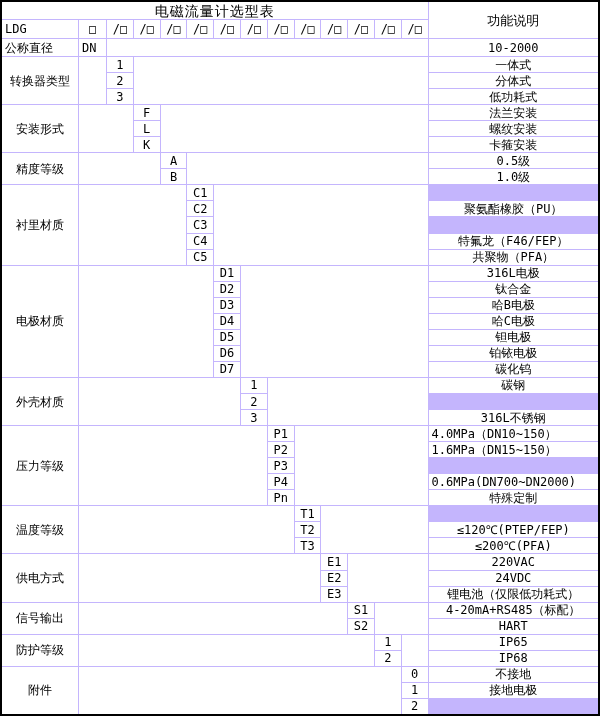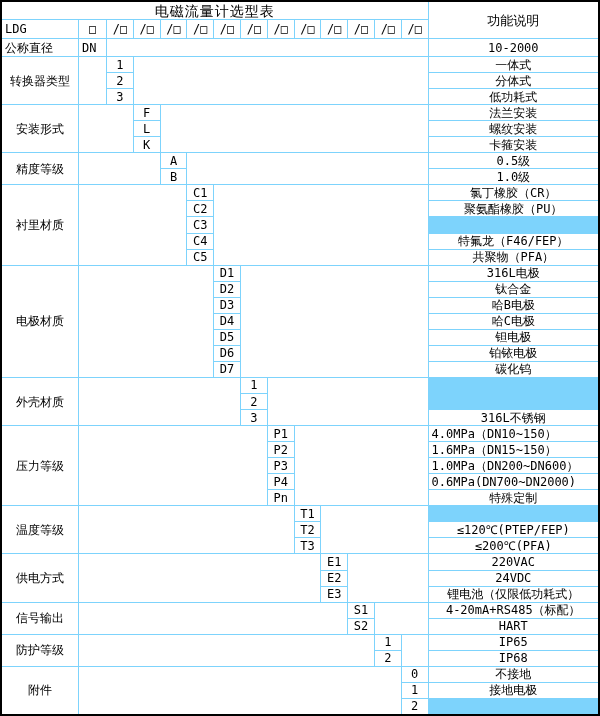--- a/index.html
+++ b/index.html
@@ -4,21 +4,21 @@
 <style>
   html,body { margin:0; padding:0; background:#fff; }
   .tbl {
     position: relative;
     box-sizing: border-box;
     width: 600px; height: 716px;
     display: grid;
     grid-template-columns: 76px 27px repeat(12, 25.8px) 1fr;
     grid-template-rows: 17px 18px 17px repeat(41, 15.05px);
     gap: 1px;
-    background: #7dd3fc;           
+    background: #c4b5fd;           
     border: 2px solid #000;
     font-family: "DejaVu Sans Mono", "Liberation Sans", sans-serif;
     color: #000;
   }
   .c {
     background: #fff;
     display: flex;
     align-items: center;
     justify-content: center;
     font-size: 12px;
@@ -88,21 +88,20 @@
   <div class="c" style="grid-area:11/15/12/16">1.0级</div>
 
   <div class="c" style="grid-area:12/1/17/2">衬里材质</div>
   <div class="c" style="grid-area:12/2/17/6"></div>
   <div class="c code" style="grid-area:12/6/13/7">C1</div>
   <div class="c code" style="grid-area:13/6/14/7">C2</div>
   <div class="c code" style="grid-area:14/6/15/7">C3</div>
   <div class="c code" style="grid-area:15/6/16/7">C4</div>
   <div class="c code" style="grid-area:16/6/17/7">C5</div>
   <div class="c" style="grid-area:12/7/17/15"></div>
-  <div class="c" style="grid-area:12/15/13/16">氯丁橡胶（CR）</div>
   <div class="c" style="grid-area:13/15/14/16">聚氨酯橡胶（PU）</div>
   <div class="c" style="grid-area:15/15/16/16">特氟龙（F46/FEP）</div>
   <div class="c" style="grid-area:16/15/17/16">共聚物（PFA）</div>
 
   <div class="c" style="grid-area:17/1/24/2">电极材质</div>
   <div class="c" style="grid-area:17/2/24/7"></div>
   <div class="c code" style="grid-area:17/7/18/8">D1</div>
   <div class="c code" style="grid-area:18/7/19/8">D2</div>
   <div class="c code" style="grid-area:19/7/20/8">D3</div>
   <div class="c code" style="grid-area:20/7/21/8">D4</div>
@@ -117,33 +116,33 @@
   <div class="c" style="grid-area:21/15/22/16">钽电极</div>
   <div class="c" style="grid-area:22/15/23/16">铂铱电极</div>
   <div class="c" style="grid-area:24/1/27/2">外壳材质</div>
 
   <div class="c" style="grid-area:23/15/24/16">碳化钨</div>
   <div class="c" style="grid-area:24/2/27/8"></div>
   <div class="c code" style="grid-area:24/8/25/9">1</div>
   <div class="c code" style="grid-area:25/8/26/9">2</div>
   <div class="c code" style="grid-area:26/8/27/9">3</div>
   <div class="c" style="grid-area:24/9/27/15"></div>
+  <div class="c" style="grid-area:24/15/25/16">碳钢</div>
   <div class="c" style="grid-area:26/15/27/16">316L不锈钢</div>
 
   <div class="c" style="grid-area:27/1/32/2">压力等级</div>
   <div class="c" style="grid-area:27/2/32/9"></div>
   <div class="c code" style="grid-area:27/9/28/10">P1</div>
   <div class="c code" style="grid-area:28/9/29/10">P2</div>
   <div class="c code" style="grid-area:29/9/30/10">P3</div>
   <div class="c code" style="grid-area:30/9/31/10">P4</div>
   <div class="c code" style="grid-area:31/9/32/10">Pn</div>
   <div class="c" style="grid-area:27/10/32/15"></div>
   <div class="c left" style="grid-area:27/15/28/16">4.0MPa（DN10~150）</div>
   <div class="c left" style="grid-area:28/15/29/16">1.6MPa（DN15~150）</div>
-  <div class="c left" style="grid-area:29/15/30/16">1.0MPa（DN200~DN600）</div>
   <div class="c left" style="grid-area:30/15/31/16">0.6MPa(DN700~DN2000)</div>
   <div class="c" style="grid-area:31/15/32/16">特殊定制</div>
 
   <div class="c" style="grid-area:32/1/35/2">温度等级</div>
   <div class="c" style="grid-area:32/2/35/10"></div>
   <div class="c code" style="grid-area:32/10/33/11">T1</div>
   <div class="c code" style="grid-area:33/10/34/11">T2</div>
   <div class="c code" style="grid-area:34/10/35/11">T3</div>
   <div class="c" style="grid-area:32/11/35/15"></div>
   <div class="c" style="grid-area:33/15/34/16">≤120℃(PTEP/FEP)</div>

